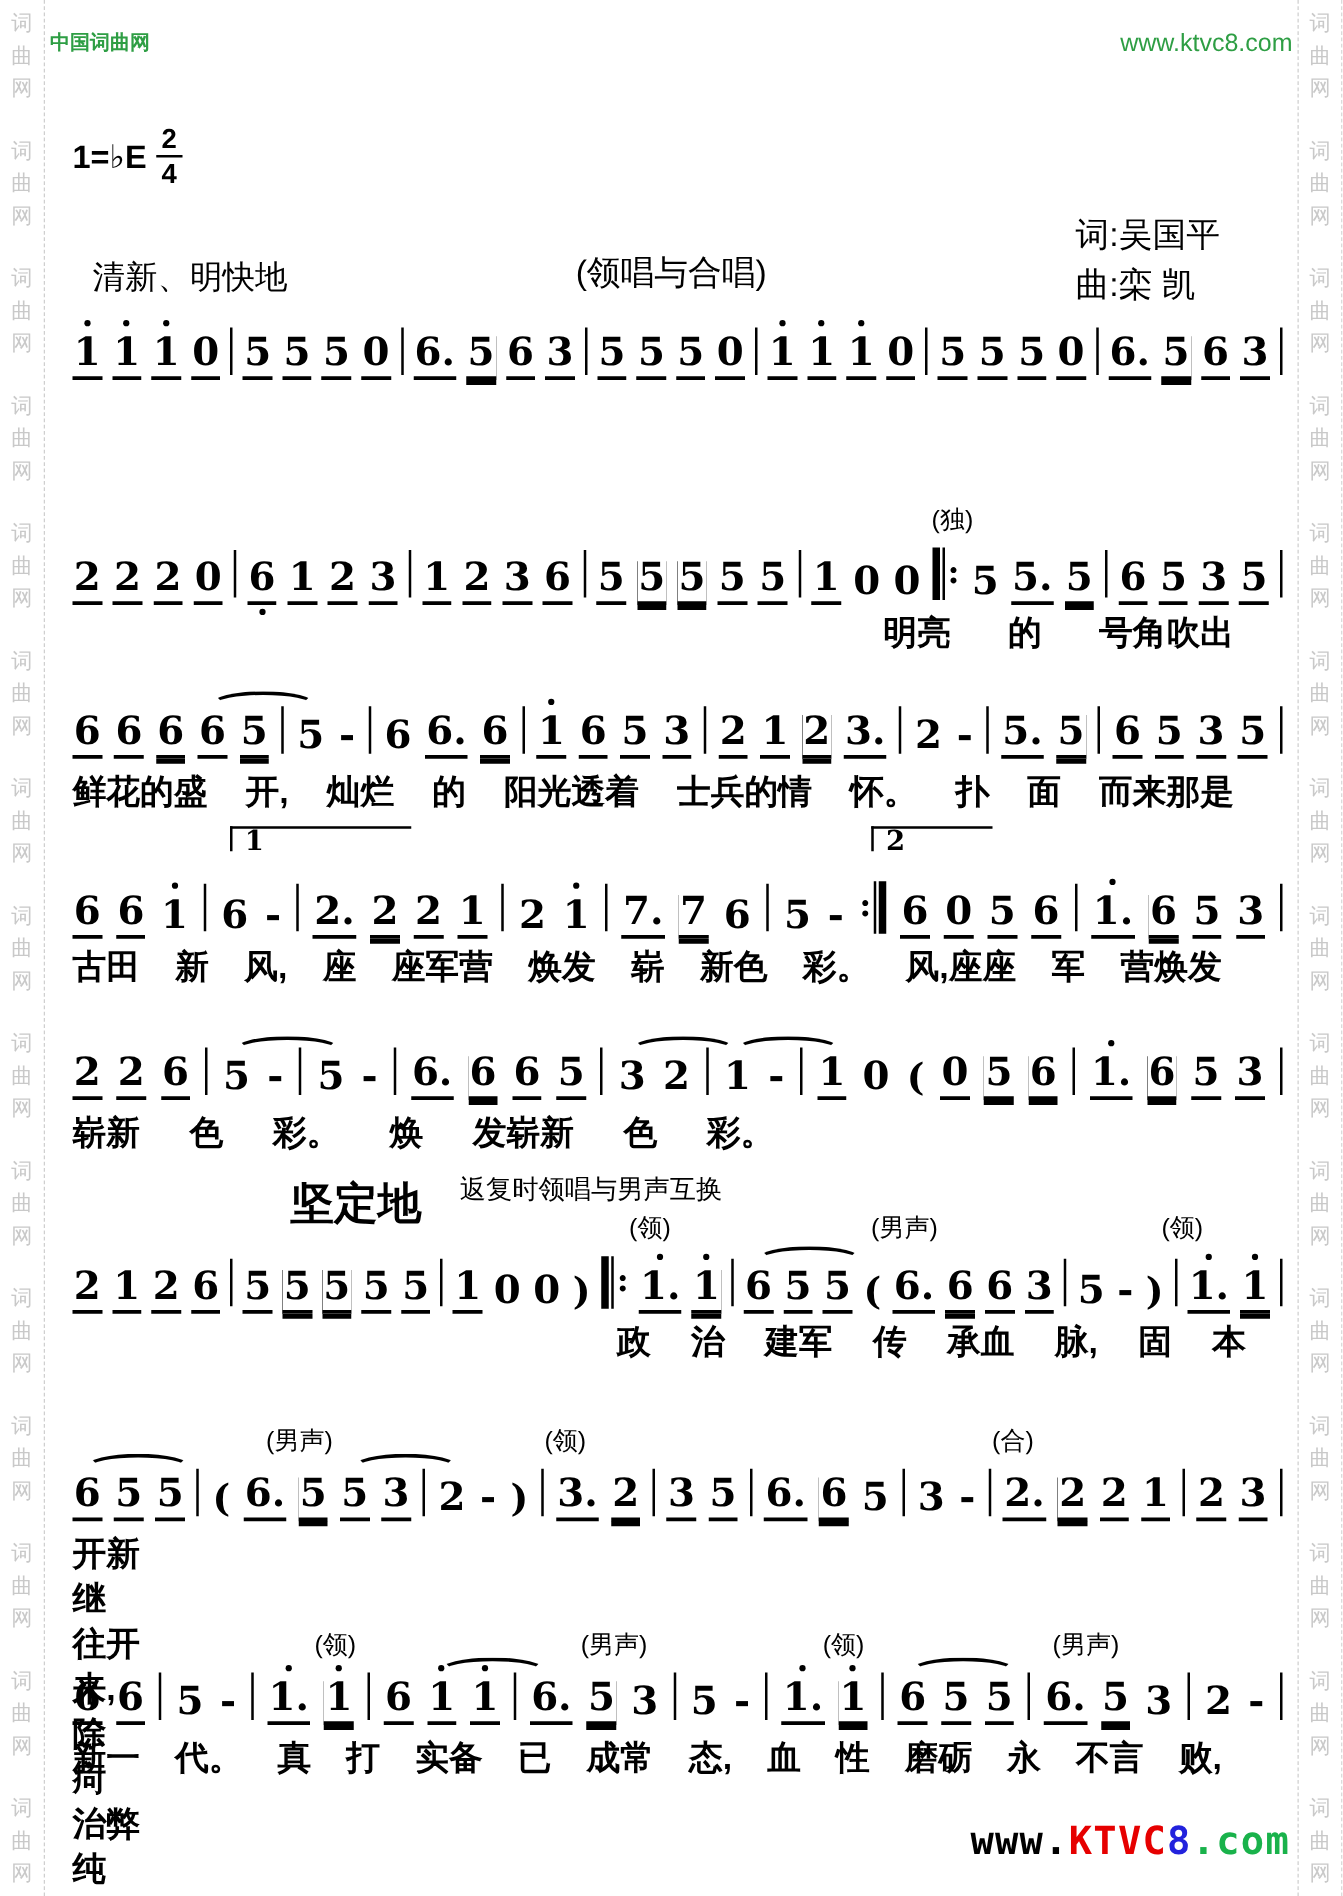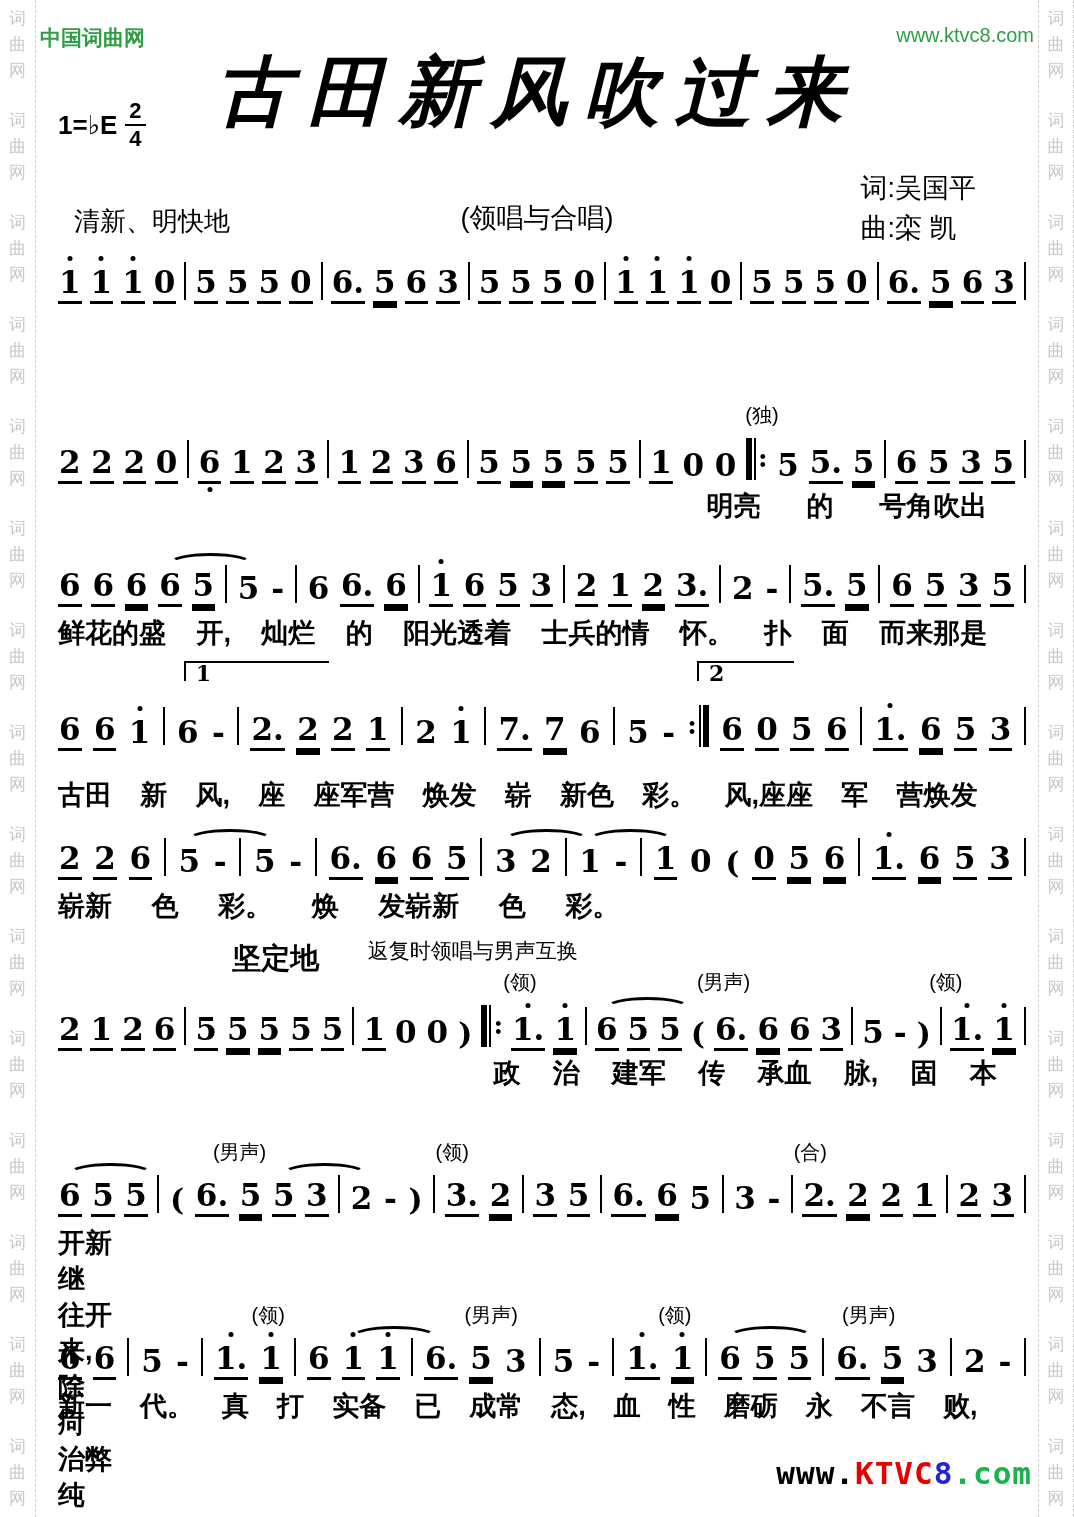--- a/index.html
+++ b/index.html
@@ -14,21 +14,21 @@
   }
   
   .strip{position:absolute;top:0;bottom:0;width:36px;display:flex;flex-direction:column;
          align-items:center;padding-top:6px;color:var(--gray);font-size:17px;line-height:26px;}
   .strip.left{left:0;border-right:1px dashed #cfcfcf;}
   .strip.right{right:0;border-left:1px dashed #cfcfcf;border-right:1px dashed #cfcfcf;}
   .strip .wm-group{display:flex;flex-direction:column;align-items:center;margin-bottom:24px;}
   
   .page{position:absolute;left:40px;right:40px;top:0;height:100%;}
   .topbar{position:absolute;top:24px;left:0;right:0;display:flex;justify-content:space-between;}
-  .site-name{color:var(--green);font-weight:bold;font-size:21px;text-decoration:none;}
+  .site-name{color:var(--green);font-weight:bold;font-size:16px;text-decoration:none;}
   .site-url{color:var(--green);font-size:20px;text-decoration:none;}
   .keysig{position:absolute;top:88px;left:18px;font-size:26px;font-weight:bold;
           display:flex;align-items:center;gap:8px;margin-top:12px;}
   .ts{display:inline-flex;flex-direction:column;align-items:center;line-height:1;font-size:22px;}
   .tstop{border-bottom:2px solid var(--ink);padding:0 4px 2px;}
   .tsbot{padding-top:2px;}
   .title{position:absolute;top:42px;left:0;right:0;margin:0;text-align:center;
          font-family:"DejaVu Serif","Liberation Serif",serif;font-style:italic;
          font-weight:900;font-size:76px;letter-spacing:16px;}
   .subtitle{position:absolute;top:180px;left:0;right:0;text-align:center;font-size:27px;margin-top:20px;}
@@ -53,21 +53,21 @@
   .rep{display:inline-flex;align-items:center;align-self:center;margin-bottom:4px;}
   .rep i{display:block;}
   .rep .thick{width:6px;height:42px;background:var(--ink);}
   .rep .thin{width:2px;height:42px;background:var(--ink);margin:0 2px;}
   .rep .dots{font-size:26px;font-weight:bold;font-family:"DejaVu Serif",serif;}
   .paren{font-size:30px;}
   .lyrics-row{position:absolute;top:50px;display:flex;justify-content:space-between;
               font-size:27px;font-weight:600;white-space:nowrap;}
   .lab{position:absolute;top:-36px;font-size:20px;}
   .ltext{position:absolute;font-size:21px;}
-  .ltext.bold{font-weight:bold;font-size:29px;}
+  .ltext.bold{font-weight:bold;font-size:35px;}
   .volta{position:absolute;top:-44px;height:20px;border-top:2px solid var(--ink);
          border-left:2px solid var(--ink);padding:0 0 0 10px;font-size:22px;line-height:20px;
          font-family:"DejaVu Serif",serif;font-weight:bold;}
   
   .footer-mark{position:absolute;top:1455px;right:2px;
                font-family:"DejaVu Sans Mono","Liberation Mono",monospace;
                font-weight:bold;font-size:31px;letter-spacing:1px;}
   .footer-mark .f1{color:var(--ink);} .footer-mark .f2{color:var(--red);}
   .footer-mark .f3{color:var(--blue);} .footer-mark .f4{color:var(--fgreen);}
 </style>
@@ -237,21 +237,20 @@
     </div>
 
     <div class="keysig">
       <span>1=♭E</span>
       <span class="ts">
         <span class="tstop">2</span>
         <span class="tsbot">4</span>
       </span>
     </div>
 
-    <h1 class="title">古田新风吹过来</h1>
     <div class="subtitle">(领唱与合唱)</div>
     <div class="credits">
       <div>词:吴国平</div>
       <div>曲:栾 凯</div>
     </div>
     <div class="tempo">清新、明快地</div>
 
     <div id="score">
         <div class="mline" style="top: 262px;">
           <div class="notes-row">
@@ -424,21 +423,21 @@
             <span class="nt u1">0</span>
             <span class="nt u1">5</span>
             <span class="nt u1">6</span>
             <span class="bar"></span>
             <span class="nt u1 hi">1.</span>
             <span class="nt u2">6</span>
             <span class="nt u1">5</span>
             <span class="nt u1">3</span>
             <span class="bar"></span>
           </div>
-          <div class="lyrics-row" style="left: 0%; width: 95%; margin-top: 22px;">
+          <div class="lyrics-row" style="left: 0%; width: 95%;">
             <span>古田</span>
             <span>新</span>
             <span>风,</span>
             <span>座</span>
             <span>座军营</span>
             <span>焕发</span>
             <span>崭</span>
             <span>新色</span>
             <span>彩。</span>
             <span>风,座座</span>

